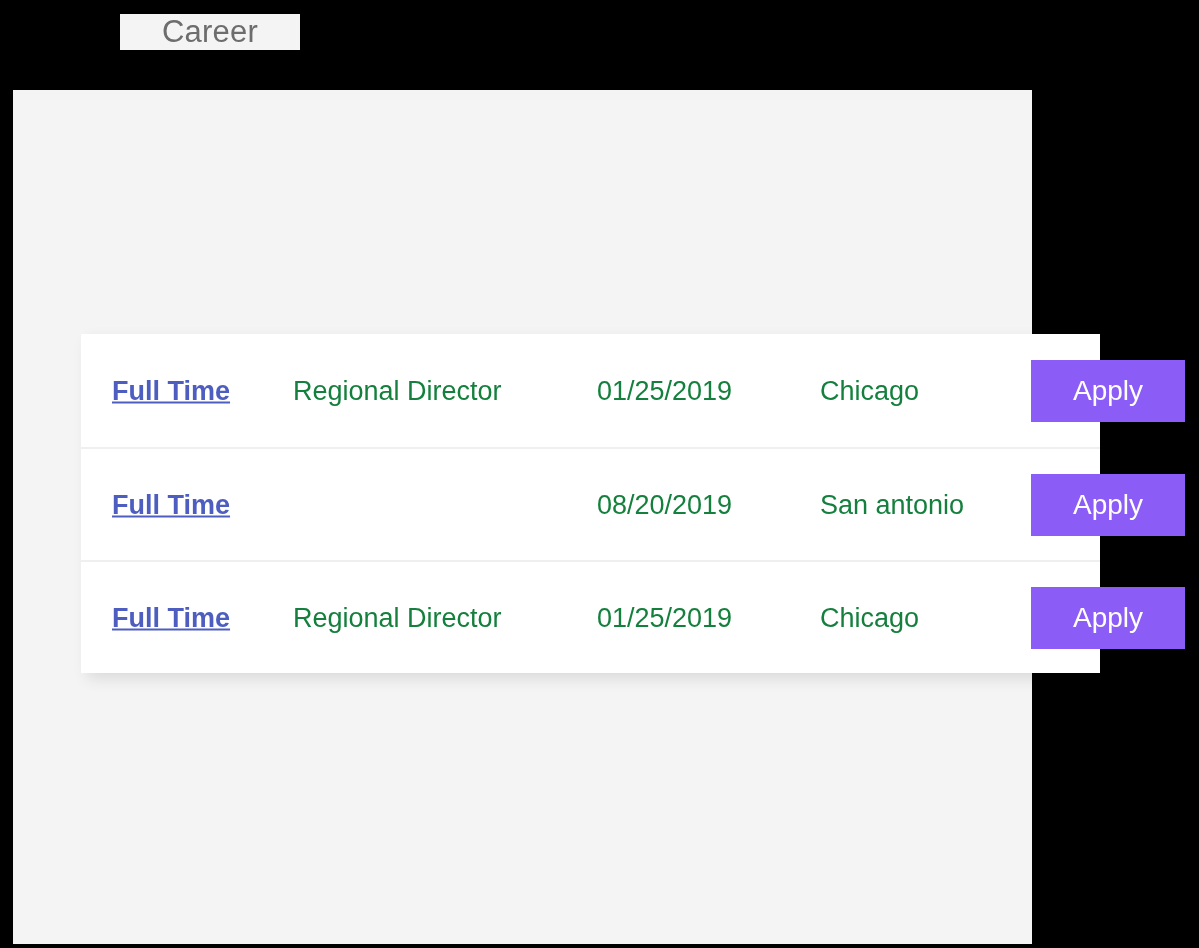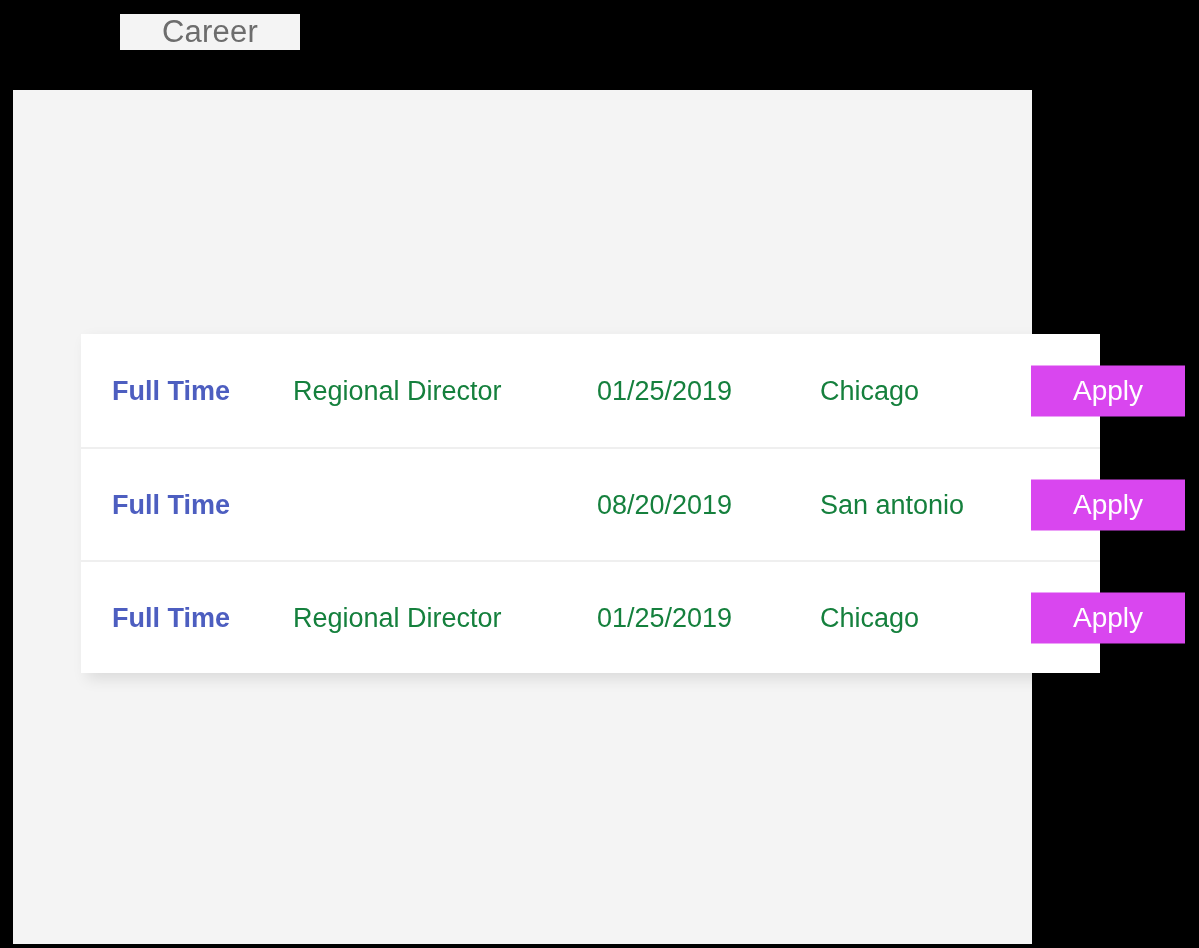--- a/index.html
+++ b/index.html
@@ -118,33 +118,34 @@
     transform: translateY(-50%);
     font-size: 27px;
     color: #15803d;
     font-weight: 400;
     white-space: nowrap;
   }
   .cell.c0 {
     left: 31px;
     color: #4d5ec0;
     font-weight: 600;
+    text-decoration: underline;
   }
   .cell.c1 { left: 212px; }
   .cell.c2 { left: 516px; text-align: center; }
   .cell.c3 { left: 739px; }
 
   .apply-button {
     position: absolute;
     left: 950px;
     top: 50%;
     transform: translateY(-50%);
     width: 154px;
-    height: 51px;
-    background: #d946ef;
+    height: 62px;
+    background: #8b5cf6;
     color: #ffffff;
     font-size: 28px;
     font-weight: 400;
     display: flex;
     align-items: center;
     justify-content: center;
     border: none;
     padding: 0;
     font-family: "Liberation Sans", sans-serif;
     cursor: pointer;

